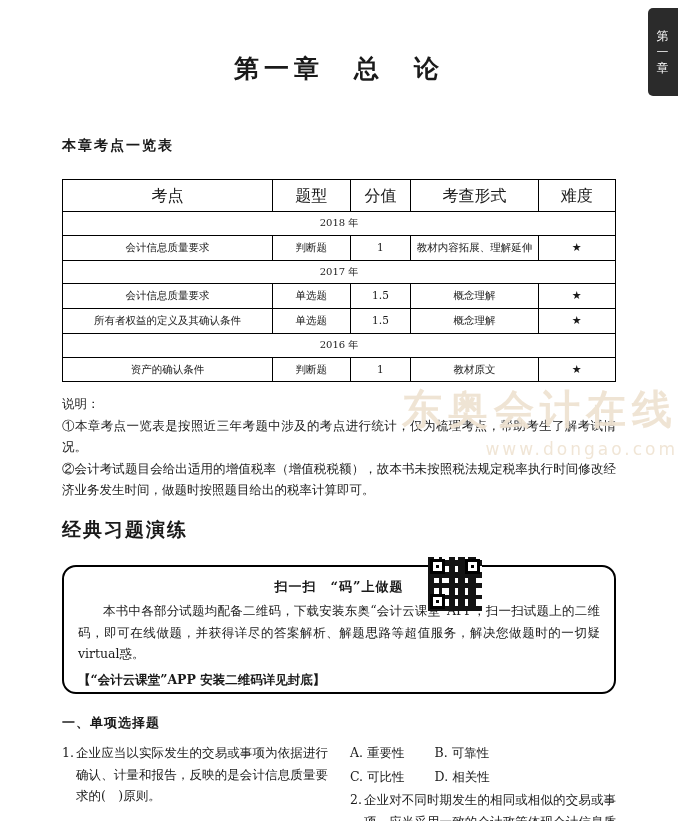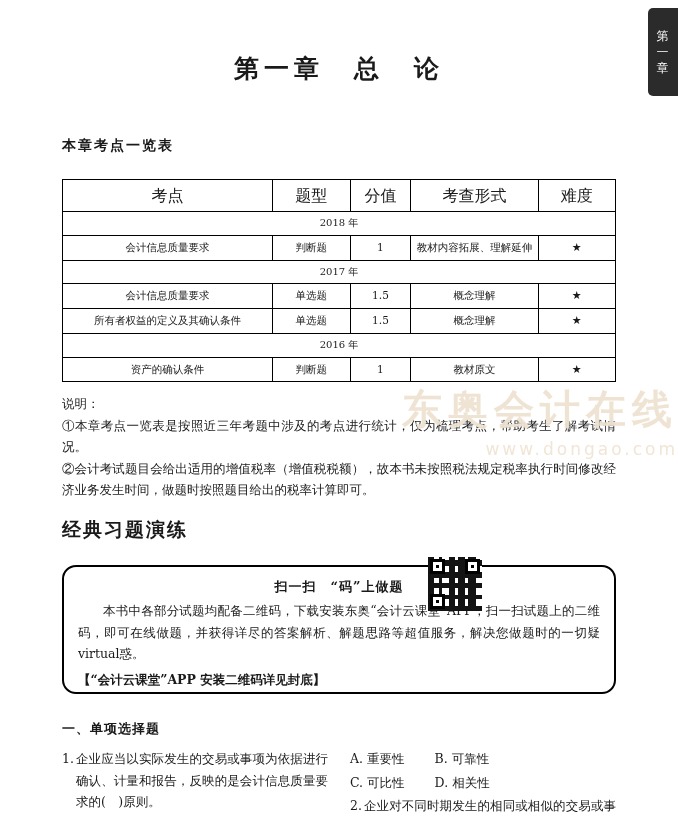--- a/index.html
+++ b/index.html
@@ -147,21 +147,21 @@
     text-align: center;
     font-weight: bold;
     font-size: 13px;
     letter-spacing: 1px;
     margin-bottom: 2px;
   }
   .scan-body { text-align: justify; text-indent: 25px; }
   .scan-foot { margin-top: 4px; font-weight: bold; font-size: 12.5px; }
 
   .section-head {
-    margin-top: 26px;
+    margin-top: 20px;
     font-size: 13px;
     font-weight: bold;
     letter-spacing: 1px;
   }
 
   .cols {
     display: flex;
     gap: 22px;
     margin-top: 10px;
     font-size: 12.5px;

